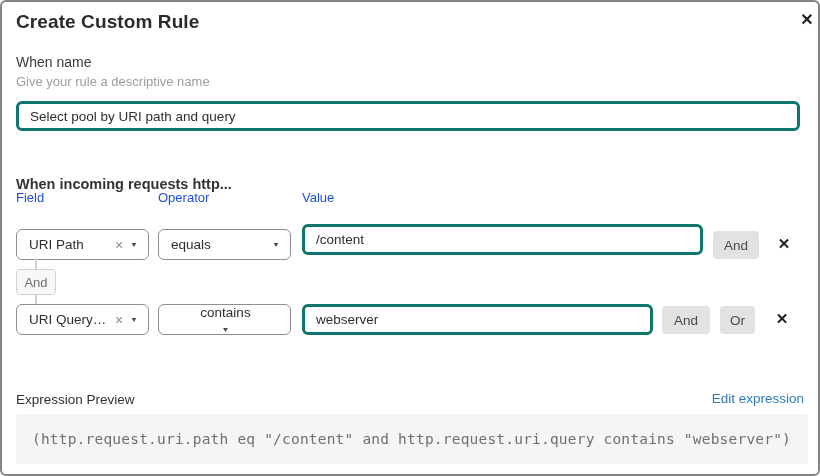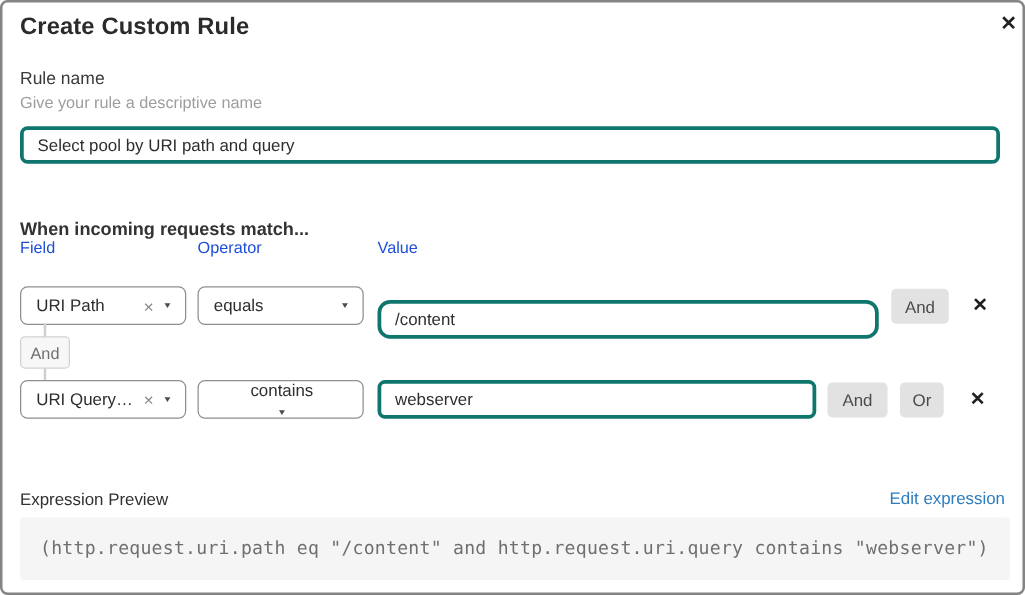--- a/index.html
+++ b/index.html
@@ -51,40 +51,40 @@
   }
 </style>
 </head>
 <body>
 
 <div class="modal">
 
   <div class="abs title">Create Custom Rule</div>
   <div class="abs close-btn">✕</div>
 
-  <div class="abs rule-label">Rule name</div>
+  <div class="abs rule-label">When name</div>
   <div class="abs rule-helper">Give your rule a descriptive name</div>
   <input id="rule-name-input" class="text-input" type="text" value="Select pool by URI path and query" style="">
 
-  <div class="abs section-heading">When incoming requests match...</div>
+  <div class="abs section-heading">When incoming requests http...</div>
 
   <div class="abs col-label" style="left:14px;">Field</div>
   <div class="abs col-label" style="left:156px;">Operator</div>
   <div class="abs col-label" style="left:300px;">Value</div>
 
   <div class="select" style="left:14px; top:227px;">
     <span class="sel-label">URI Path</span>
     <span class="clear-x">×</span>
     <span class="caret">▼</span>
   </div>
   <div class="select" style="left:156px; top:227px;">
     <span class="sel-label">equals</span>
     <span class="caret">▼</span>
   </div>
-  <input class="text-input" style="left: 300px; top: 238px; width: 401px; height: 31px; border-radius: 10px;" type="text" value="/content">
+  <input class="text-input" style="left: 300px; top: 222px; width: 401px; height: 31px;" type="text" value="/content">
   <button class="logic-btn" style="left:711px; top:229px; width:46px;">And</button>
   <div class="remove-x" style="left:772px; top:232px;">✕</div>
 
   <div class="abs connector-line"></div>
   <div class="abs and-chip">And</div>
 
   <div class="select" style="left:14px; top:302px;">
     <span class="sel-label">URI Query St...</span>
     <span class="clear-x">×</span>
     <span class="caret">▼</span>

